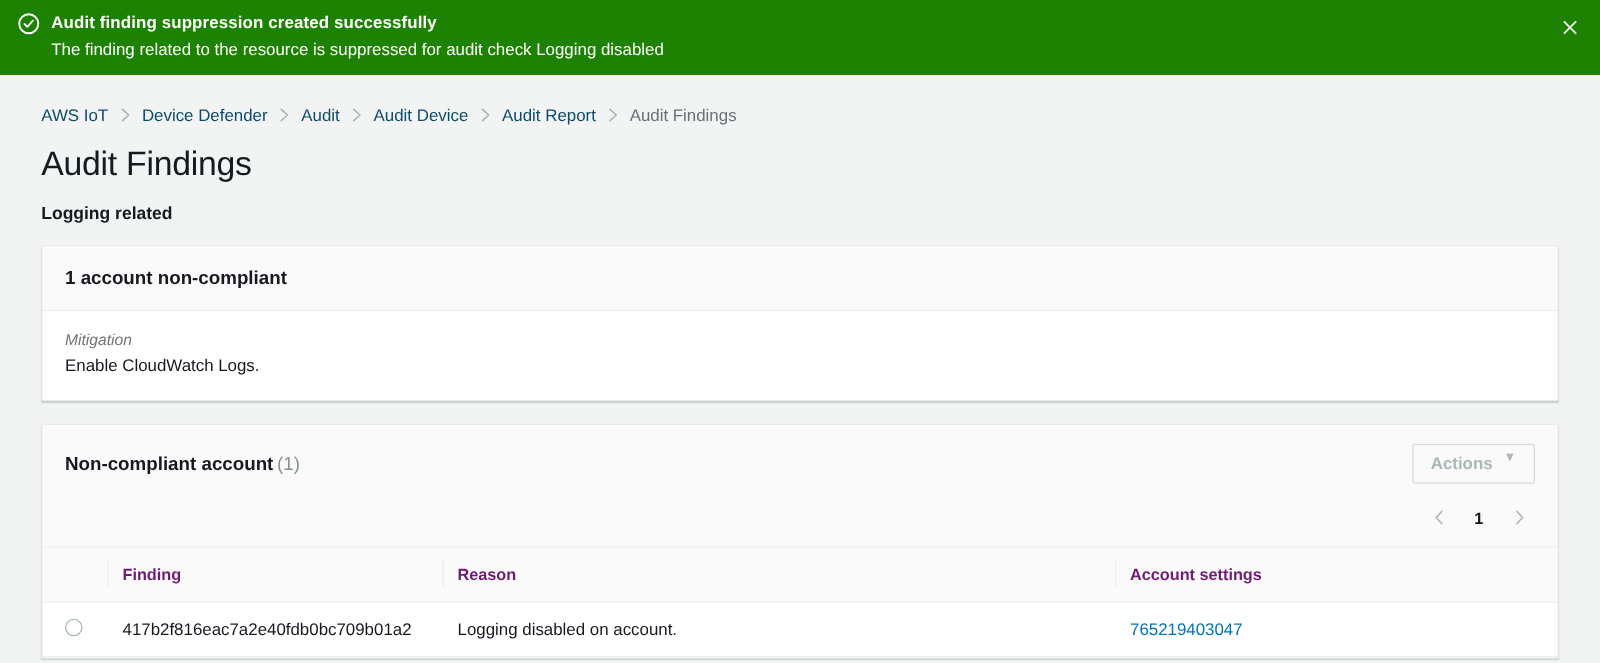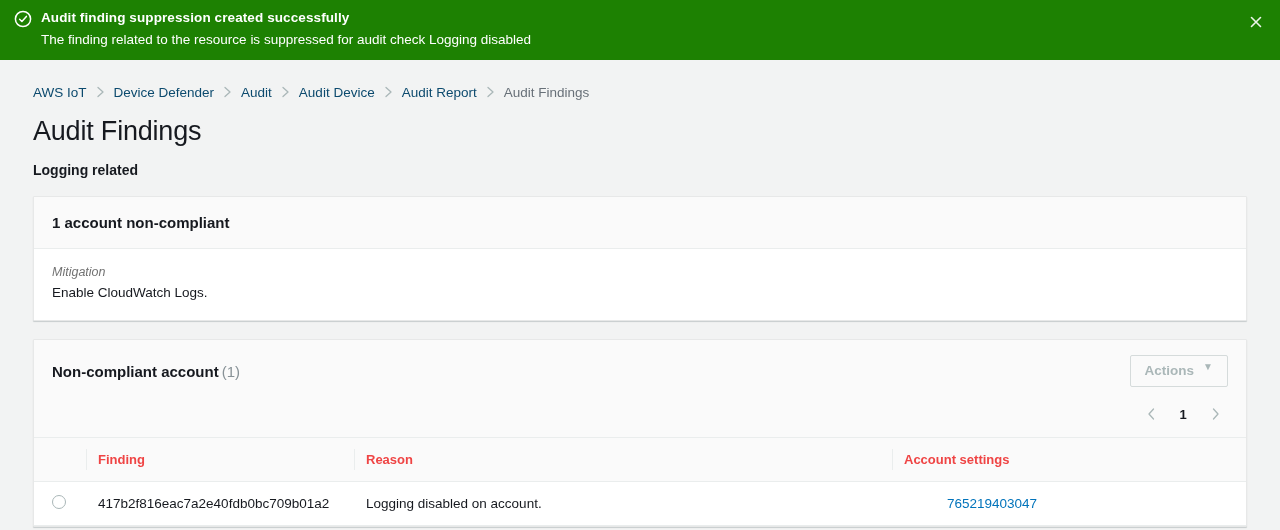--- a/index.html
+++ b/index.html
@@ -210,21 +210,21 @@
     width: 100%;
     border-collapse: collapse;
     table-layout: fixed;
   }
   table.findings thead th {
     background: #fafafa;
     border-top: 1px solid #eaeded;
     border-bottom: 1px solid #eaeded;
     font-size: 13px;
     font-weight: bold;
-    color: #ef4444;
+    color: #701a75;
     text-align: left;
     padding: 13px 0 13px 12px;
     height: 44px;
     position: relative;
   }
   table.findings thead th.divider::before {
     content: "";
     position: absolute;
     left: 0;
     top: 11px;
@@ -254,21 +254,20 @@
     border: 1px solid #aab7b8;
     border-radius: 50%;
     background: #ffffff;
     display: inline-block;
     cursor: pointer;
   }
   .link {
     color: #0073bb;
     text-decoration: none;
     cursor: pointer;
-    margin-left: 43px;
   }
 </style>
 </head>
 <body>
 
 <div class="flash">
   <div class="flash-inner">
     <span class="flash-icon">
       <svg width="18" height="18" viewBox="0 0 18 18">
         <circle cx="9" cy="9" r="7.6" fill="none" stroke="#ffffff" stroke-width="1.5"></circle>

